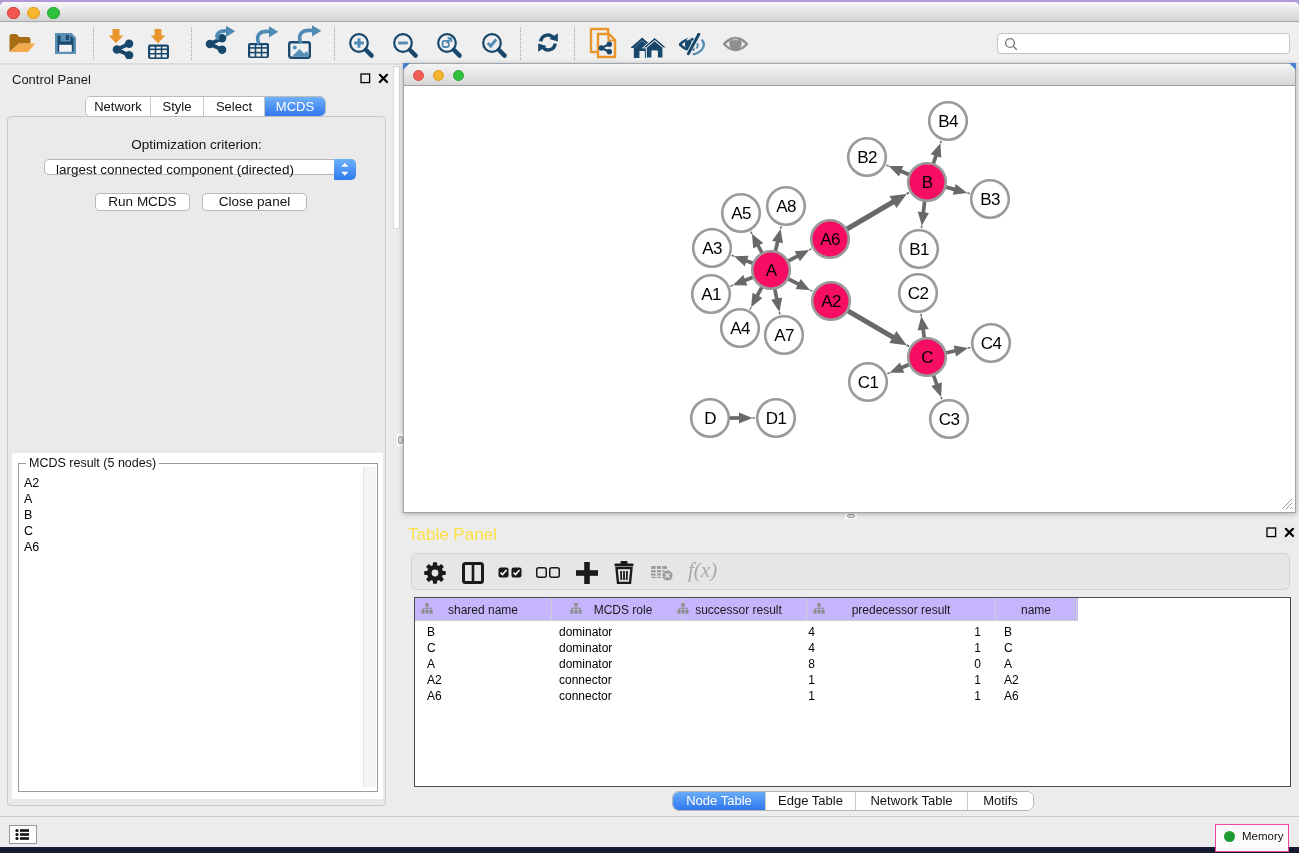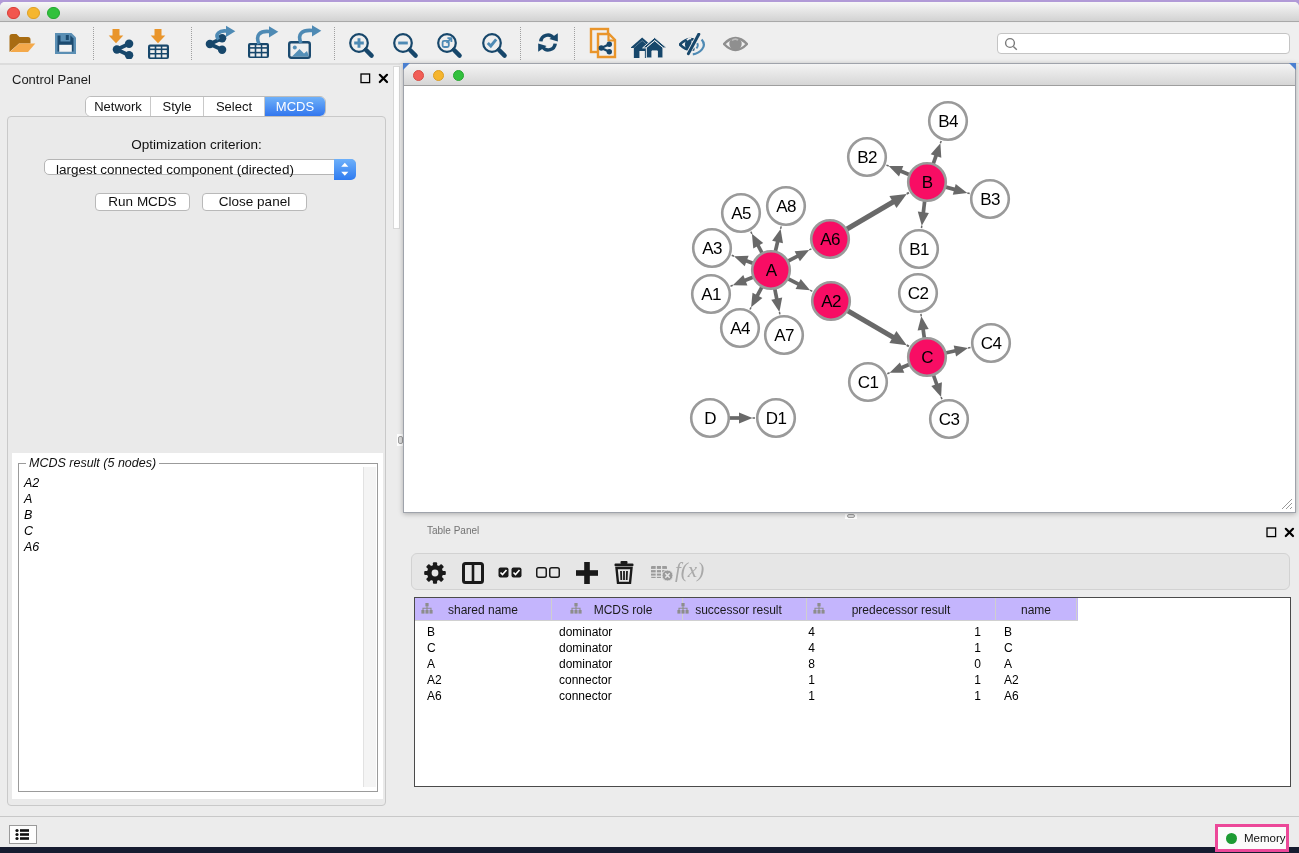--- a/index.html
+++ b/index.html
@@ -24,49 +24,49 @@
 #cphead .t { position:absolute; left:12px; top:7px; font-size:13px; color:#1c1c1c; }
 .wicon { position:absolute; }
 #tabs { position:absolute; left:85px; top:96px; height:21px; display:flex; border:1px solid #bcbcbc; border-radius:6px; overflow:hidden; background:#fff; z-index:5; }
 #tabs .tb { font-size:13px; color:#111; line-height:19px; text-align:center; background:#fff; border-right:1px solid #c9c9c9; }
 #tabs .tb.sel { background:linear-gradient(#6fb1f9,#3276ee); color:#fff; border-right:none; }
 #cpbody { position:absolute; left:7px; top:116px; width:379px; height:690px; border:1px solid #c9c9c9; border-radius:4px; background:#eaeaea; }
 .btn { position:absolute; background:#fff; border:1px solid #b9b9b9; border-radius:4px; font-size:13.5px; color:#111; text-align:center; }
 #combo { position:absolute; left:36px; top:42px; width:312px; height:16px; background:#fff; border:1px solid #b5b5b5; border-radius:5px; font-size:13.5px; color:#111; line-height:19px; padding-left:11px; }
 #combo .spin { position:absolute; right:-1px; top:-1px; width:22px; height:21px; background:linear-gradient(#6db0fa,#2f7bf0); border-radius:0 5px 5px 0; }
 #mcdsres { position:absolute; left:4px; top:336px; width:371px; height:346px; background:#fff; }
-#grp { position:absolute; left:6px; top:10px; width:360px; height:329px; border:1px solid #9b9b9b;font-style:italic; }
+#grp { position:absolute; left:6px; top:10px; width:360px; height:329px; border:1px solid #9b9b9b; }
 #grp .cap { position:absolute; left:7px; top:-8px; background:#fff; padding:0 3px; font-size:12.5px; color:#111; }
 #grp .item { position:absolute; left:5px; font-size:12.5px; color:#000; }
 #grp .sb { position:absolute; right:1px; top:3px; width:13px; height:320px; background:#f4f4f4; border-left:1px solid #e2e2e2; }
 
 #nwin { position:absolute; left:403px; top:63px; width:893px; height:450px; background:#fff; border:1px solid #9fa3ab; box-shadow:0 1px 5px rgba(0,0,0,0.28); }
 #nwtitle { position:absolute; left:0; top:0; width:100%; height:22px; background:linear-gradient(#f4f4f4,#d6d6d6); border-bottom:1px solid #9e9e9e; }
 #nwtitle .t { position:absolute; top:4px; left:0; width:100%; text-align:center; font-size:13px; color:#2e2e2e; }
 #nwtitle .t1 { left:9px; top:5.5px; width:11px; height:11px; background:#f15e57; border:0.5px solid #d94c44; }
 #nwtitle .t2 { left:29px; top:5.5px; width:11px; height:11px; background:#f5b52e; border:0.5px solid #dd9f21; }
 #nwtitle .t3 { left:49px; top:5.5px; width:11px; height:11px; background:#32c03d; border:0.5px solid #27a832; }
 #canvas { position:absolute; left:0px; top:23px; width:891px; height:425px; background:#fff; }
 
 #tpanel { position:absolute; left:403px; top:519px; width:896px; height:297px; }
-#tphead .t { position:absolute; left:24px; top:6px; font-size:10px; color:#737373; }
+#tphead .t { position:absolute; left:5px; top:6px; font-size:17px; color:#fde047; }
 #tptools { position:absolute; left:8px; top:34px; width:879px; height:37px; background:#e6e6e6; border:1px solid #d2d2d2; border-radius:6px; }
 #ttable { position:absolute; left:11px; top:78px; width:877px; height:190px; background:#fff; border:1px solid #4a4a4a; }
 #thead { position:absolute; left:0; top:0; width:663px; height:23px; background:#c4b5fd; border-bottom:1px solid #d0d0d0; }
 #thead .col { position:absolute; top:0; height:23px; border-right:1px solid #cfcfcf; }
 #thead .lbl { position:absolute; top:5px; width:100%; text-align:center; font-size:12px; color:#1a1a1a; }
 .trow { position:absolute; font-size:12px; color:#000; }
 #btabs { position:absolute; left:269px; top:272px; height:20px; display:flex; border:1px solid #b5b5b5; border-radius:7px; overflow:hidden; background:#fff; }
 #btabs .tb { font-size:13px; color:#111; line-height:18px; text-align:center; background:#fff; border-right:1px solid #c9c9c9; }
 #btabs .tb.sel { background:linear-gradient(#68acf8,#2f76ee); color:#fff; }
 #btabs .tb:last-child { border-right:none; }
 
 #sbar { position:absolute; left:0; top:816px; width:1299px; height:31px; background:#ececec; border-top:1px solid #c8c8c8; }
 #lstbtn { position:absolute; left:9px; top:8px; width:28px; height:19px; background:#fdfdfd; border:1px solid #9a9a9a; }
-#membtn { position:absolute; left:1215px; top:7px; width:74px; height:28px; background:#fbfbfb; border:3px solid #ec4899; font-size:12px; color:#111;padding-left:44px; }
+#membtn { position:absolute; left:1215px; top:7px; width:74px; height:28px; background:#fbfbfb; border:1px solid #ec4899; font-size:12px; color:#111;padding-left:44px; }
 #membtn .dot { position:absolute; left:8px; top:5.5px; width:11px; height:11px; border-radius:50%; background:#1d9b33; }
 #membtn .t { position:absolute; left:26px; top:4.5px; font-size:11.5px; }
 .handle { position:absolute; background:#fff; }
 .handle .in { position:absolute; background:#dcdcdc; border:1px solid #9f9f9f; border-radius:2px; }
 </style>
 </head>
 <body>
 <div id="purple"></div>
 <div id="app"></div>
 <div id="titlebar">
@@ -430,21 +430,21 @@
       <svg class="abs" style="left:239px;top:10px" width="23" height="18" viewBox="0 0 23 18">
         <rect x="0" y="2" width="16" height="12" rx="1" fill="#9b9b9b"></rect>
         <line x1="0" y1="5.5" x2="16" y2="5.5" stroke="#e6e6e6" stroke-width="1.2"></line>
         <line x1="0" y1="9" x2="16" y2="9" stroke="#e6e6e6" stroke-width="1.2"></line>
         <line x1="0" y1="12.2" x2="16" y2="12.2" stroke="#e6e6e6" stroke-width="1.2"></line>
         <line x1="5.3" y1="2" x2="5.3" y2="14" stroke="#e6e6e6" stroke-width="1.2"></line>
         <line x1="10.6" y1="2" x2="10.6" y2="14" stroke="#e6e6e6" stroke-width="1.2"></line>
         <circle cx="16.5" cy="11.5" r="5.5" fill="#9b9b9b" stroke="#e6e6e6" stroke-width="1"></circle>
         <path d="M14.3 9.3 L18.7 13.7 M18.7 9.3 L14.3 13.7" stroke="#e6e6e6" stroke-width="1.5"></path>
       </svg>
-      <div class="abs" style="left:263px;top:4px;font-family:'Liberation Serif',serif;font-style:italic;font-size:21px;color:#a9a9a9">f(x)</div>
+      <div class="abs" style="left:276px;top:4px;font-family:'Liberation Serif',serif;font-style:italic;font-size:21px;color:#a9a9a9">f(x)</div>
   </div>
   <div id="ttable">
     <div id="thead">
       <div class="col" style="left:0px;width:137px">
           <svg class="abs" style="left:6px;top:5px" width="12" height="11" viewBox="0 0 12 11">
             <g fill="#8d8d8d">
               <rect x="4.4" y="0" width="3.2" height="3.4"></rect>
               <rect x="0.4" y="7" width="3.1" height="3.6"></rect>
               <rect x="4.45" y="7" width="3.1" height="3.6"></rect>
               <rect x="8.5" y="7" width="3.1" height="3.6"></rect>
@@ -513,20 +513,26 @@
       <div class="trow" style="left:330px;top:75px;width:70px;text-align:right">1</div>
       <div class="trow" style="left:496px;top:75px;width:70px;text-align:right">1</div>
       <div class="trow" style="left:589px;top:75px">A2</div>
       <div class="trow" style="left:12px;top:91px">A6</div>
       <div class="trow" style="left:144px;top:91px">connector</div>
       <div class="trow" style="left:330px;top:91px;width:70px;text-align:right">1</div>
       <div class="trow" style="left:496px;top:91px;width:70px;text-align:right">1</div>
       <div class="trow" style="left:589px;top:91px">A6</div>
 
   </div>
+  <div id="btabs">
+    <div class="tb sel" style="width:93px">Node Table</div>
+      <div class="tb" style="width:90px">Edge Table</div>
+      <div class="tb" style="width:112px">Network Table</div>
+      <div class="tb" style="width:65px">Motifs</div>
+  </div>
 </div>
 <div id="sbar">
   <div id="lstbtn"><svg width="26" height="17" viewBox="0 0 26 17">
         <g fill="#111">
           <circle cx="7" cy="4.5" r="1.6"></circle>
           <circle cx="7" cy="8.5" r="1.6"></circle>
           <circle cx="7" cy="12.5" r="1.6"></circle>
           <rect x="10" y="3.2" width="9" height="2.6"></rect>
           <rect x="10" y="7.2" width="9" height="2.6"></rect>
           <rect x="10" y="11.2" width="9" height="2.6"></rect>

